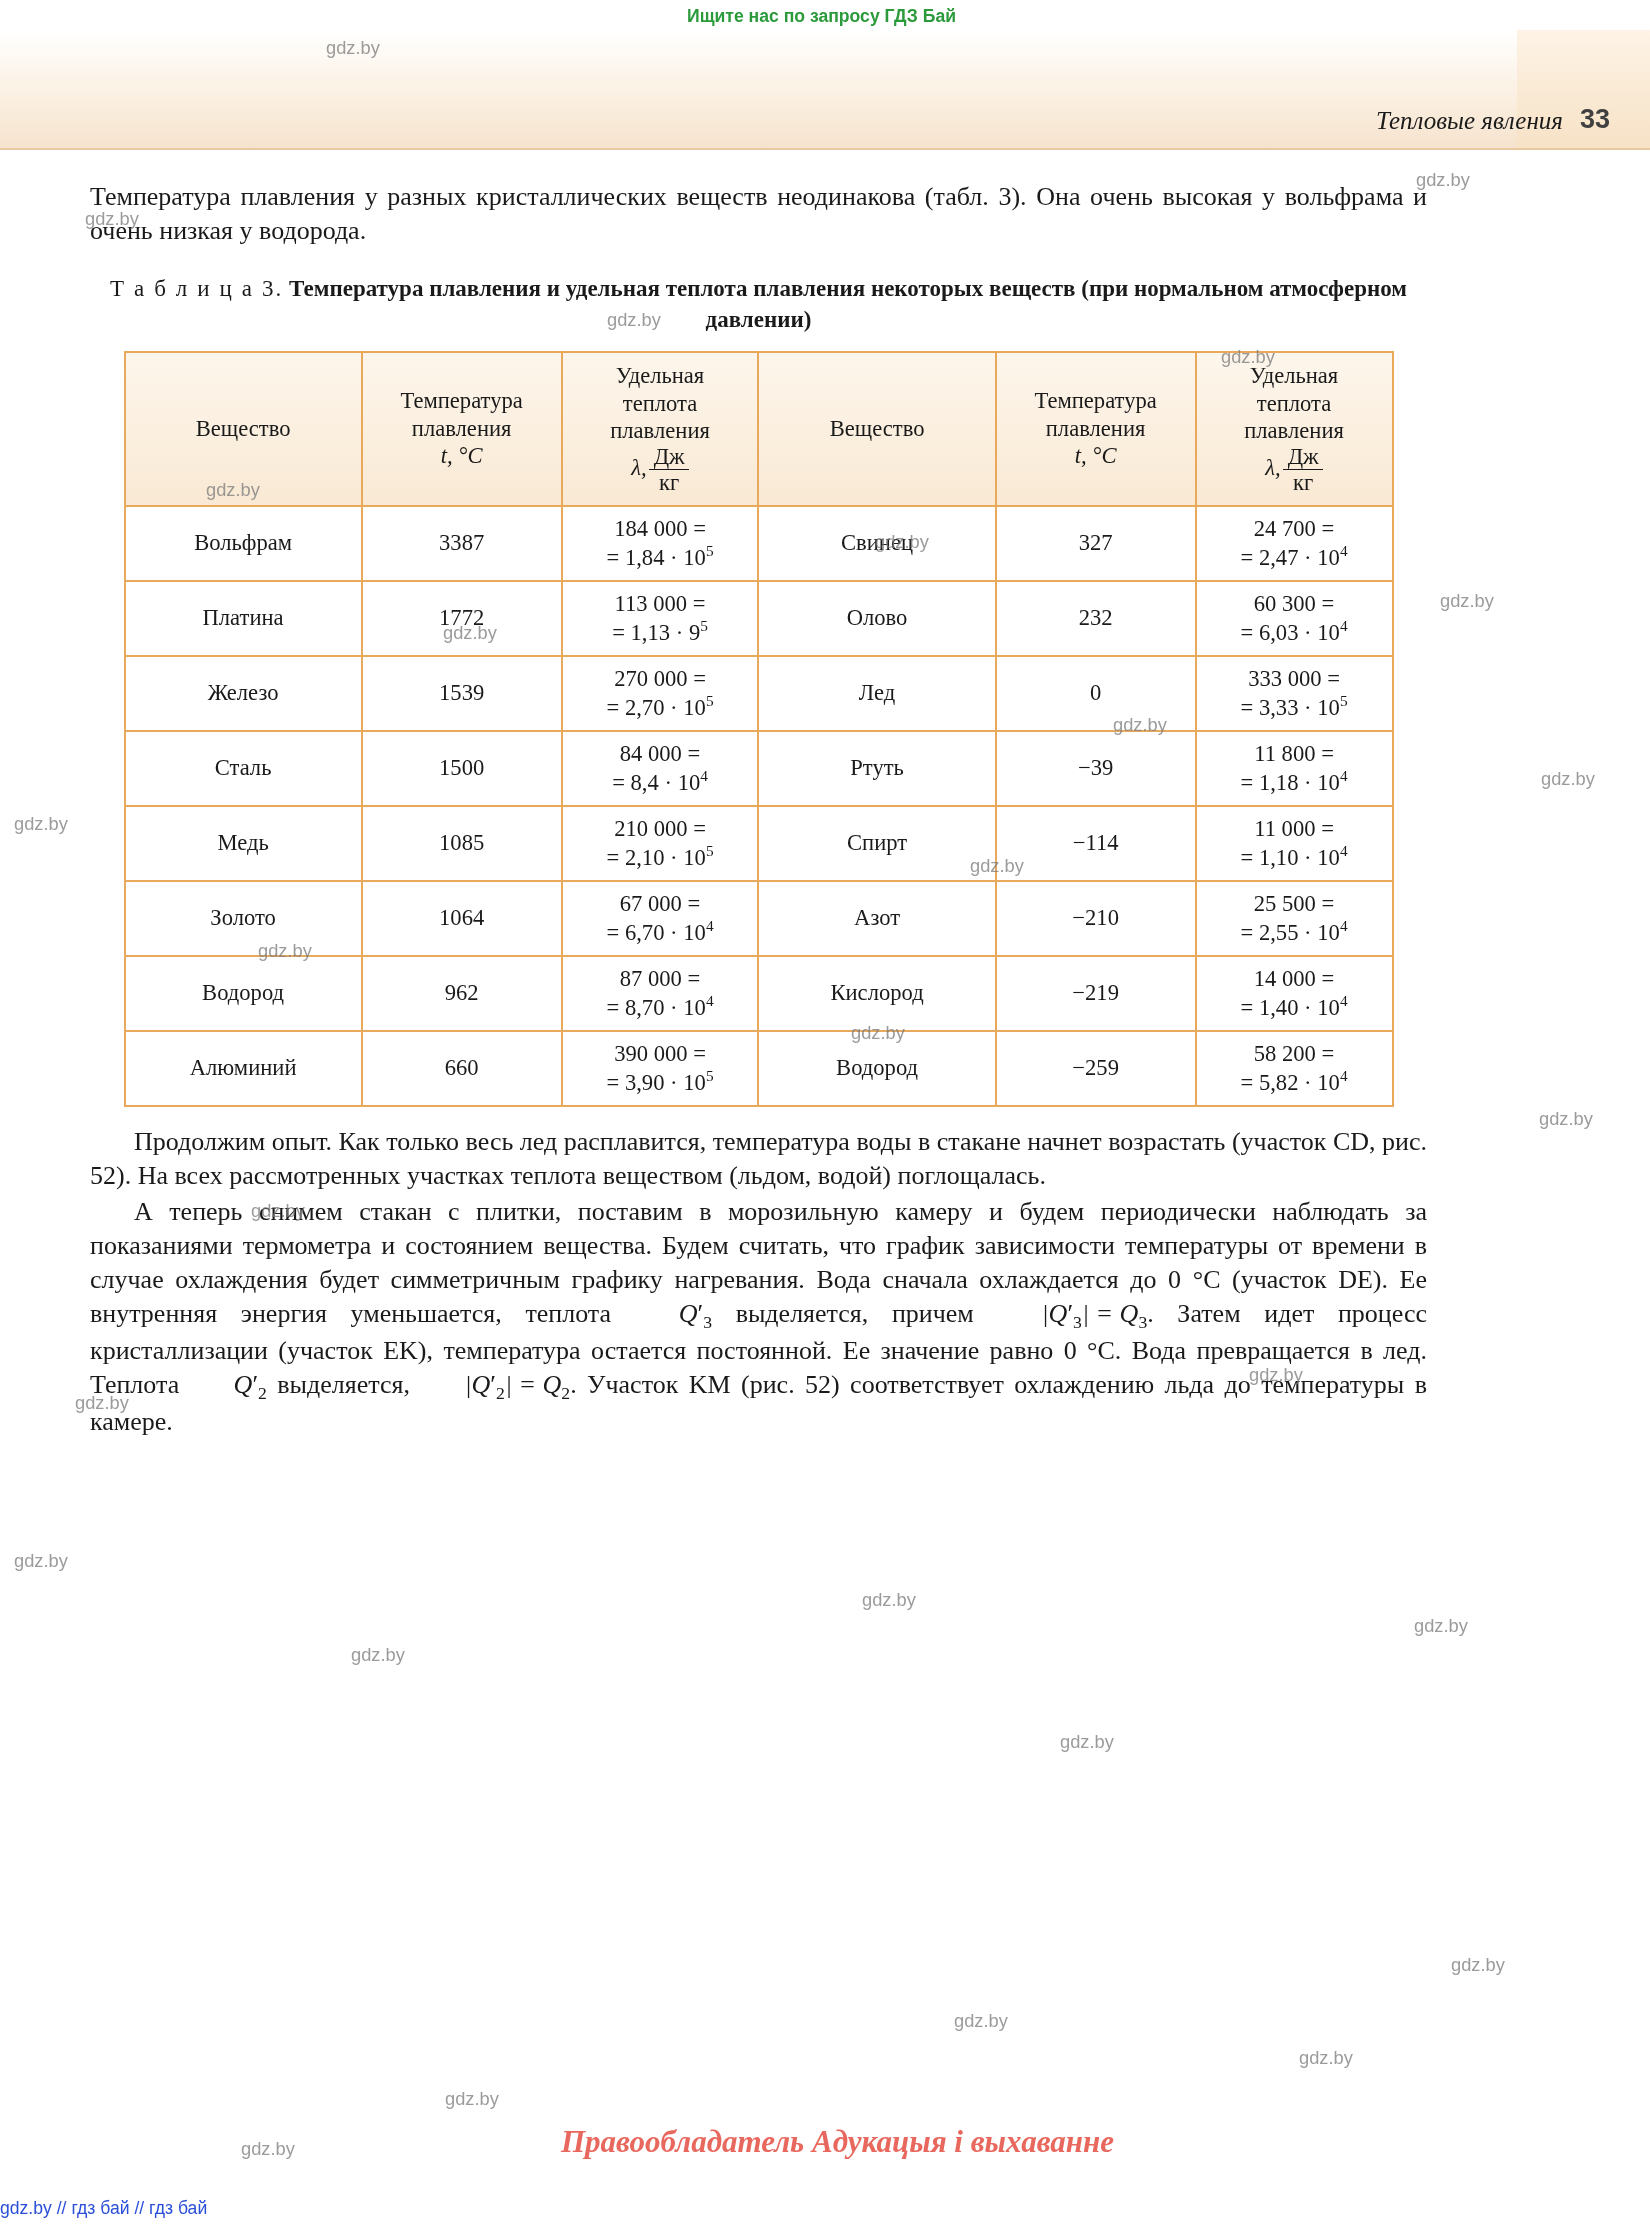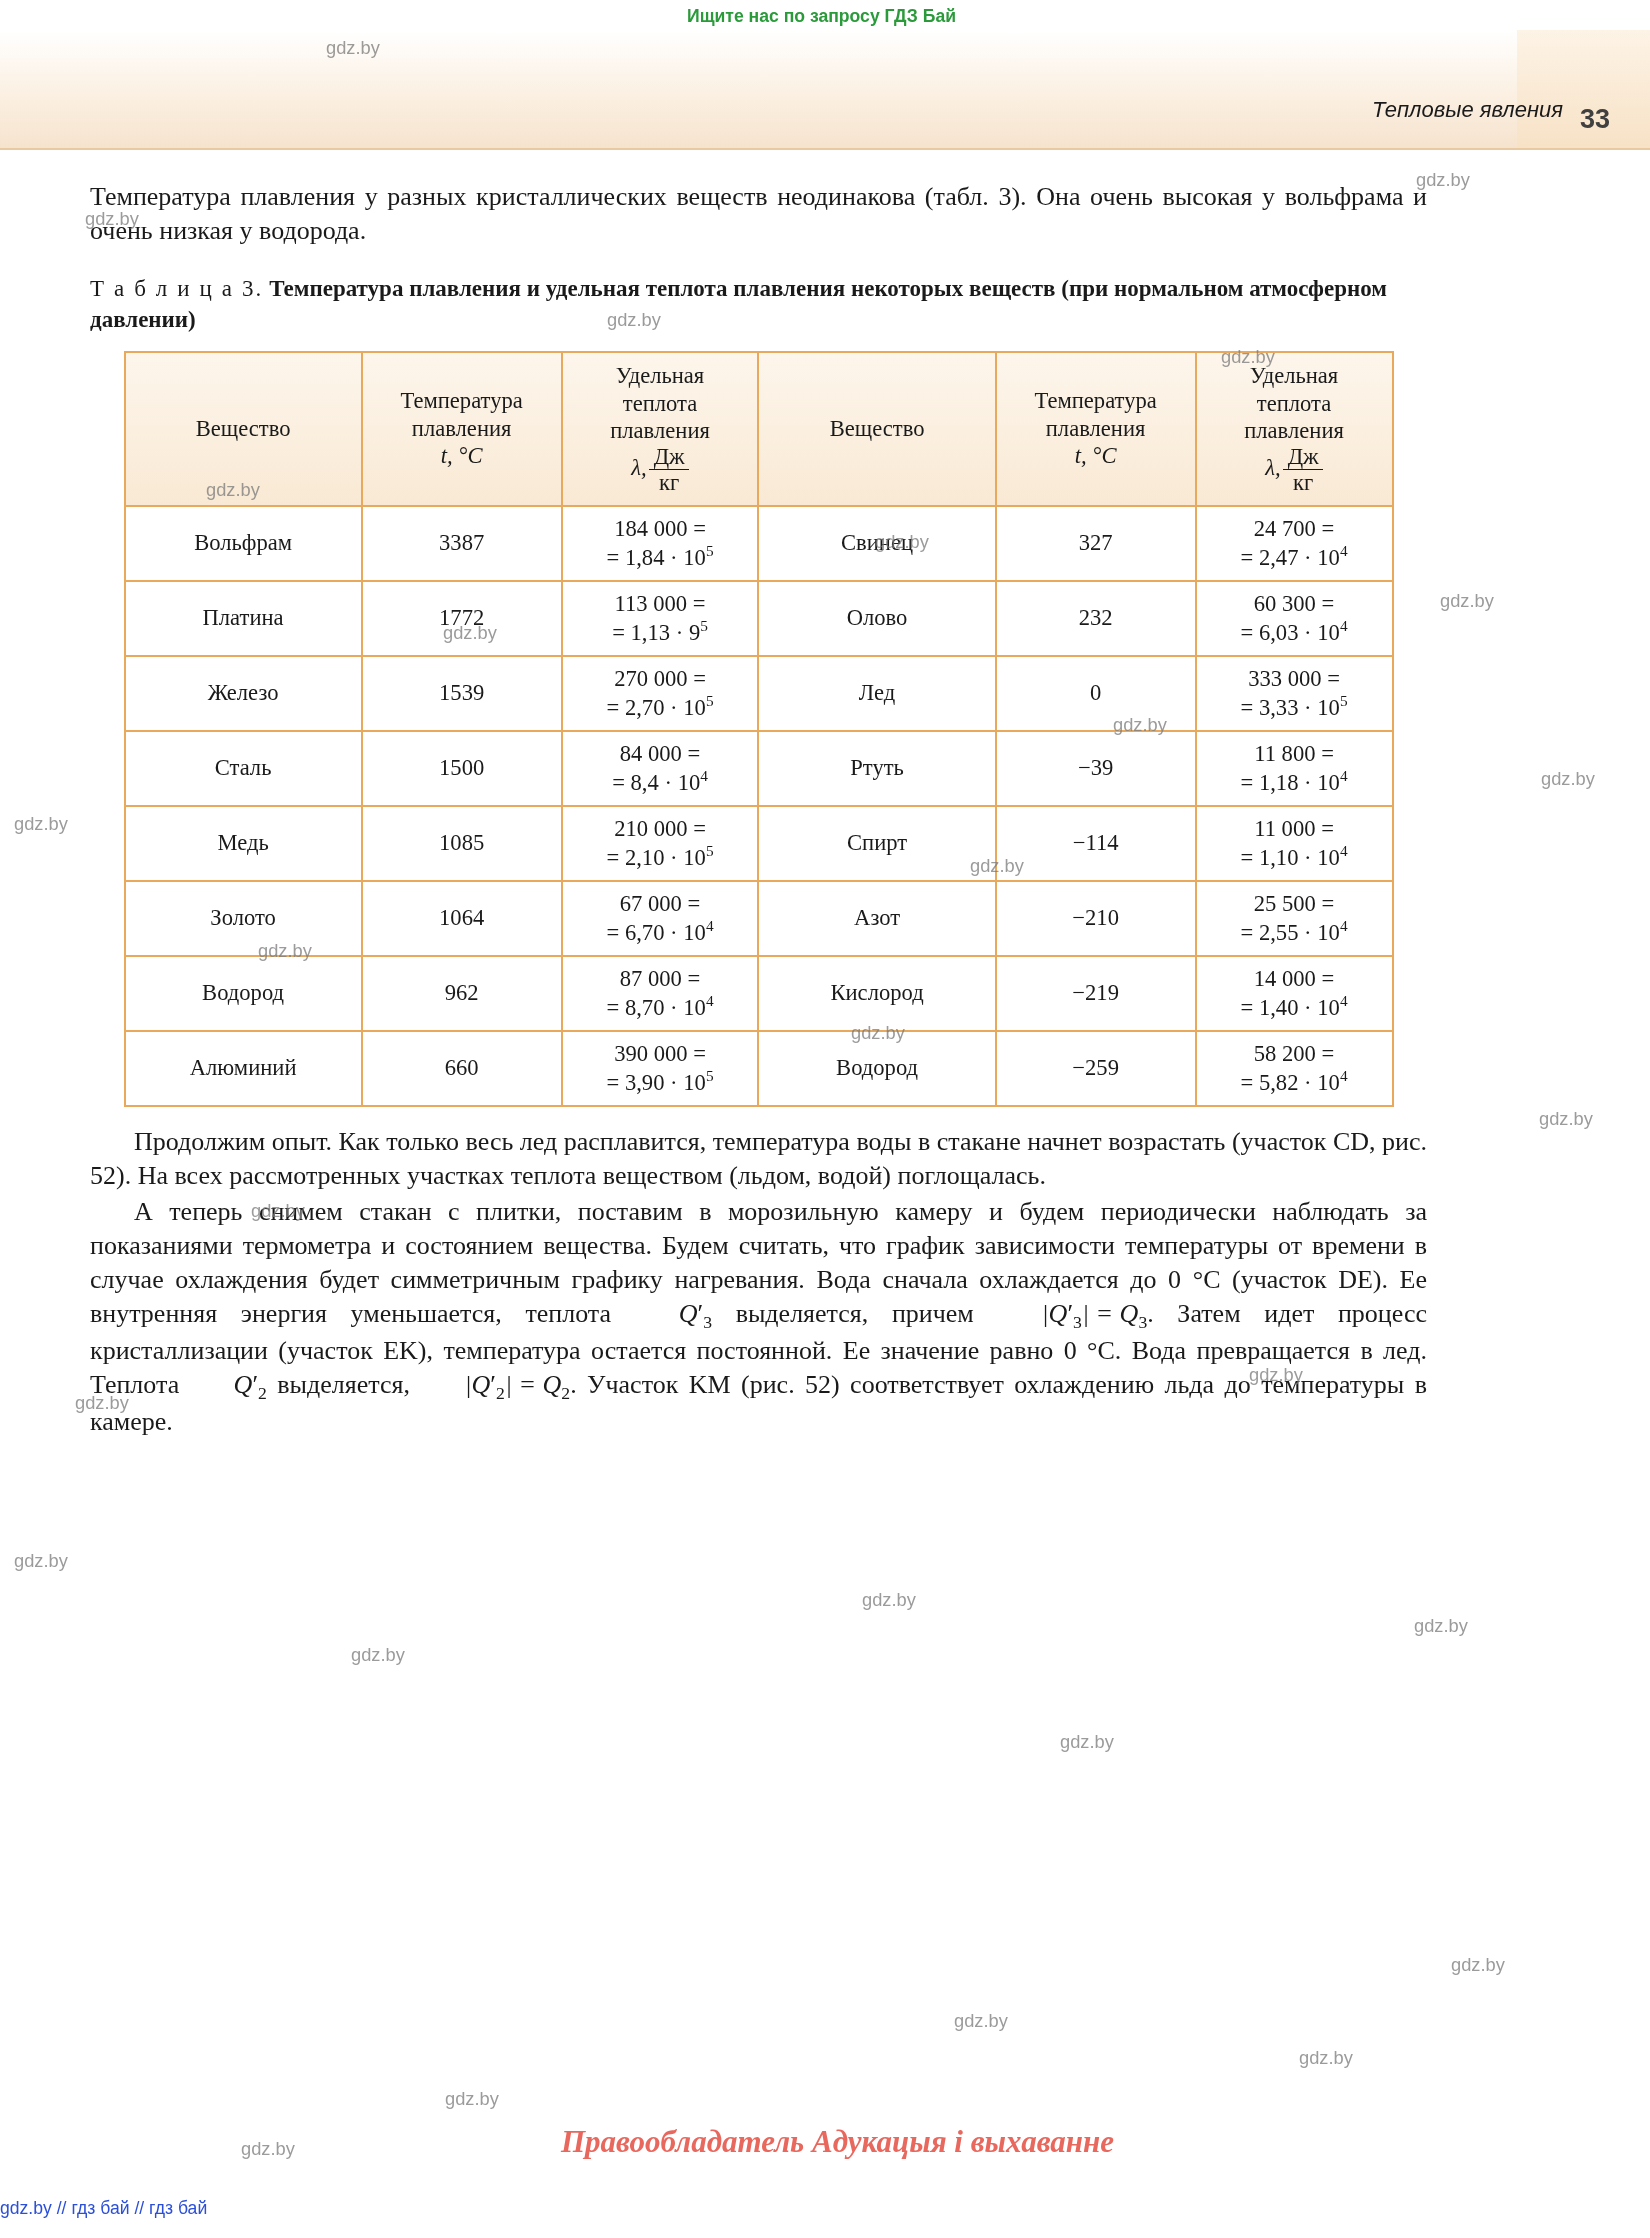--- a/index.html
+++ b/index.html
@@ -52,25 +52,25 @@
   }
   .header-rule {
     position: absolute;
     top: 148px; left: 0;
     width: 1651px;
     height: 2.1px;
     background: #e9c9a2;
   }
   .running-head {
     position: absolute;
-    top: 97px;
+    top: 107px;
     right: 88px;
-    font-family: Liberation Sans, sans-serif;
+    font-family: Liberation Serif, serif;
     font-style: italic;
-    font-size: 22px;
+    font-size: 25px;
     color: #1a1a1a;
     white-space: nowrap;
   }
   .page-number {
     position: absolute;
     top: 104px;
     right: 41px;
     font-family: "Liberation Sans", sans-serif;
     font-weight: bold;
     font-size: 27px;
@@ -95,21 +95,21 @@
   p.bold-para {
     margin: 12.7px 0 0 0;
     font-size: 26px;
     line-height: 1.30;
     text-align: justify;
     font-weight: bold;
     text-indent: 44px;
   }
   .tbl-caption {
     margin: 25.4px 0 0 0;
-    text-align: left;
+    text-align: center;
     font-size: 23px;
     font-weight: bold;
     line-height: 1.35;
   }
   .tbl-caption .spaced {
     font-weight: normal;
     letter-spacing: 2.1px;
   }
 
   

